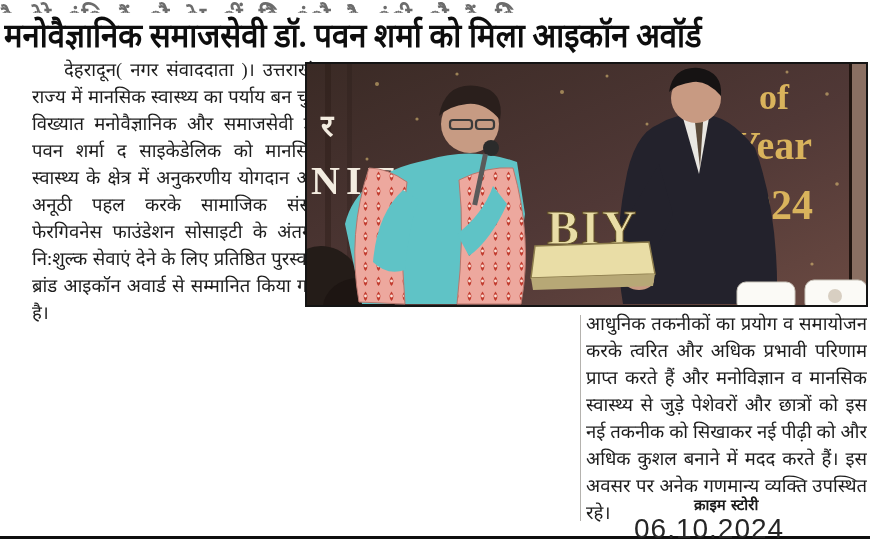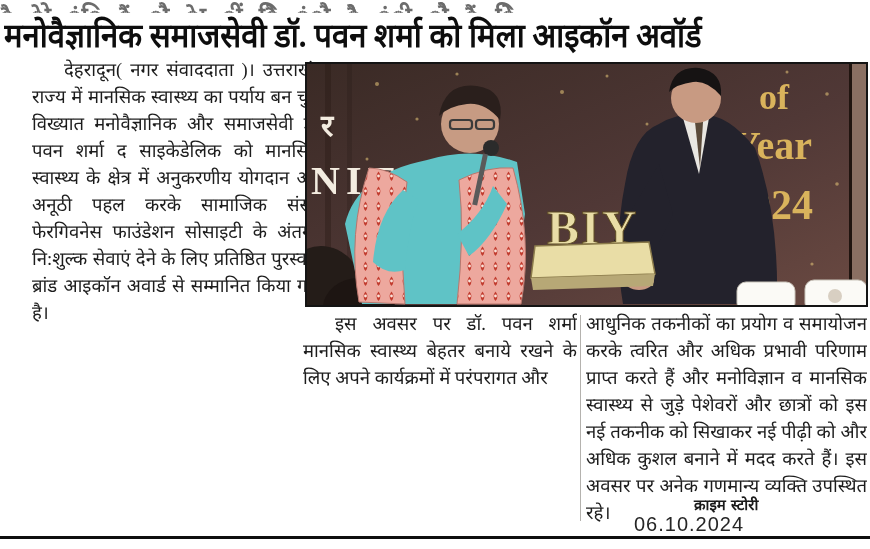--- a/index.html
+++ b/index.html
@@ -33,21 +33,21 @@
   .photo svg{display:block;}
   .bottom-rule{position:absolute;left:0;top:536px;width:870px;height:3px;background:#0f0f0f;}
   .stamp{
     position:absolute;left:694px;top:494px;width:170px;
     font-family:"DejaVu Sans","Liberation Sans",sans-serif;
     font-weight:bold;font-size:15px;color:#1a1a1a;white-space:nowrap;
   }
   .date{
     position:absolute;left:634px;top:513px;width:220px;
     font-family:"Liberation Sans","DejaVu Sans",sans-serif;
-    font-size:20px;letter-spacing:1px;color:#262626;white-space:nowrap;z-index:2;
+    font-size:28px;letter-spacing:1px;color:#262626;white-space:nowrap;z-index:2;
   }
 </style>
 </head>
 <body>
 
 <div class="crop-fragment">
   <span>ैु  ेो  ंि  ैं  ौ  ेा  ीं  ैि  ंौ  ेै  ंी  ौे  ैं  िे</span>
 </div>
 
 <h1 class="headline">मनोवैज्ञानिक समाजसेवी डॉ. पवन शर्मा को मिला आइकॉन अवॉर्ड</h1>
@@ -137,21 +137,20 @@
 
     <g>
       <rect x="430" y="218" width="58" height="30" rx="9" fill="#fbfaf6" stroke="#c9c4ba"></rect>
       <rect x="498" y="216" width="62" height="32" rx="9" fill="#fbfaf6" stroke="#c9c4ba"></rect>
       <circle cx="528" cy="232" r="7" fill="#d8cfc2"></circle>
     </g>
   </svg>
 </figure>
 
 <div class="col col-mid">
-  <p class="indent">इस अवसर पर डॉ. पवन शर्मा मानसिक स्वास्थ्य बेहतर बनाये रखने के लिए अपने कार्यक्रमों में परंपरागत और</p>
 </div>
 
 <div class="vrule"></div>
 
 <div class="col col-right">
   <p>आधुनिक तकनीकों का प्रयोग व समायोजन करके त्वरित और अधिक प्रभावी परिणाम प्राप्त करते हैं और मनोविज्ञान व मानसिक स्वास्थ्य से जुड़े पेशेवरों और छात्रों को इस नई तकनीक को सिखाकर नई पीढ़ी को और अधिक कुशल बनाने में मदद करते हैं। इस अवसर पर अनेक गणमान्य व्यक्ति उपस्थित रहे।</p>
 </div>
 
 <div class="stamp">क्राइम स्टोरी</div>
 <div class="bottom-rule"></div>

